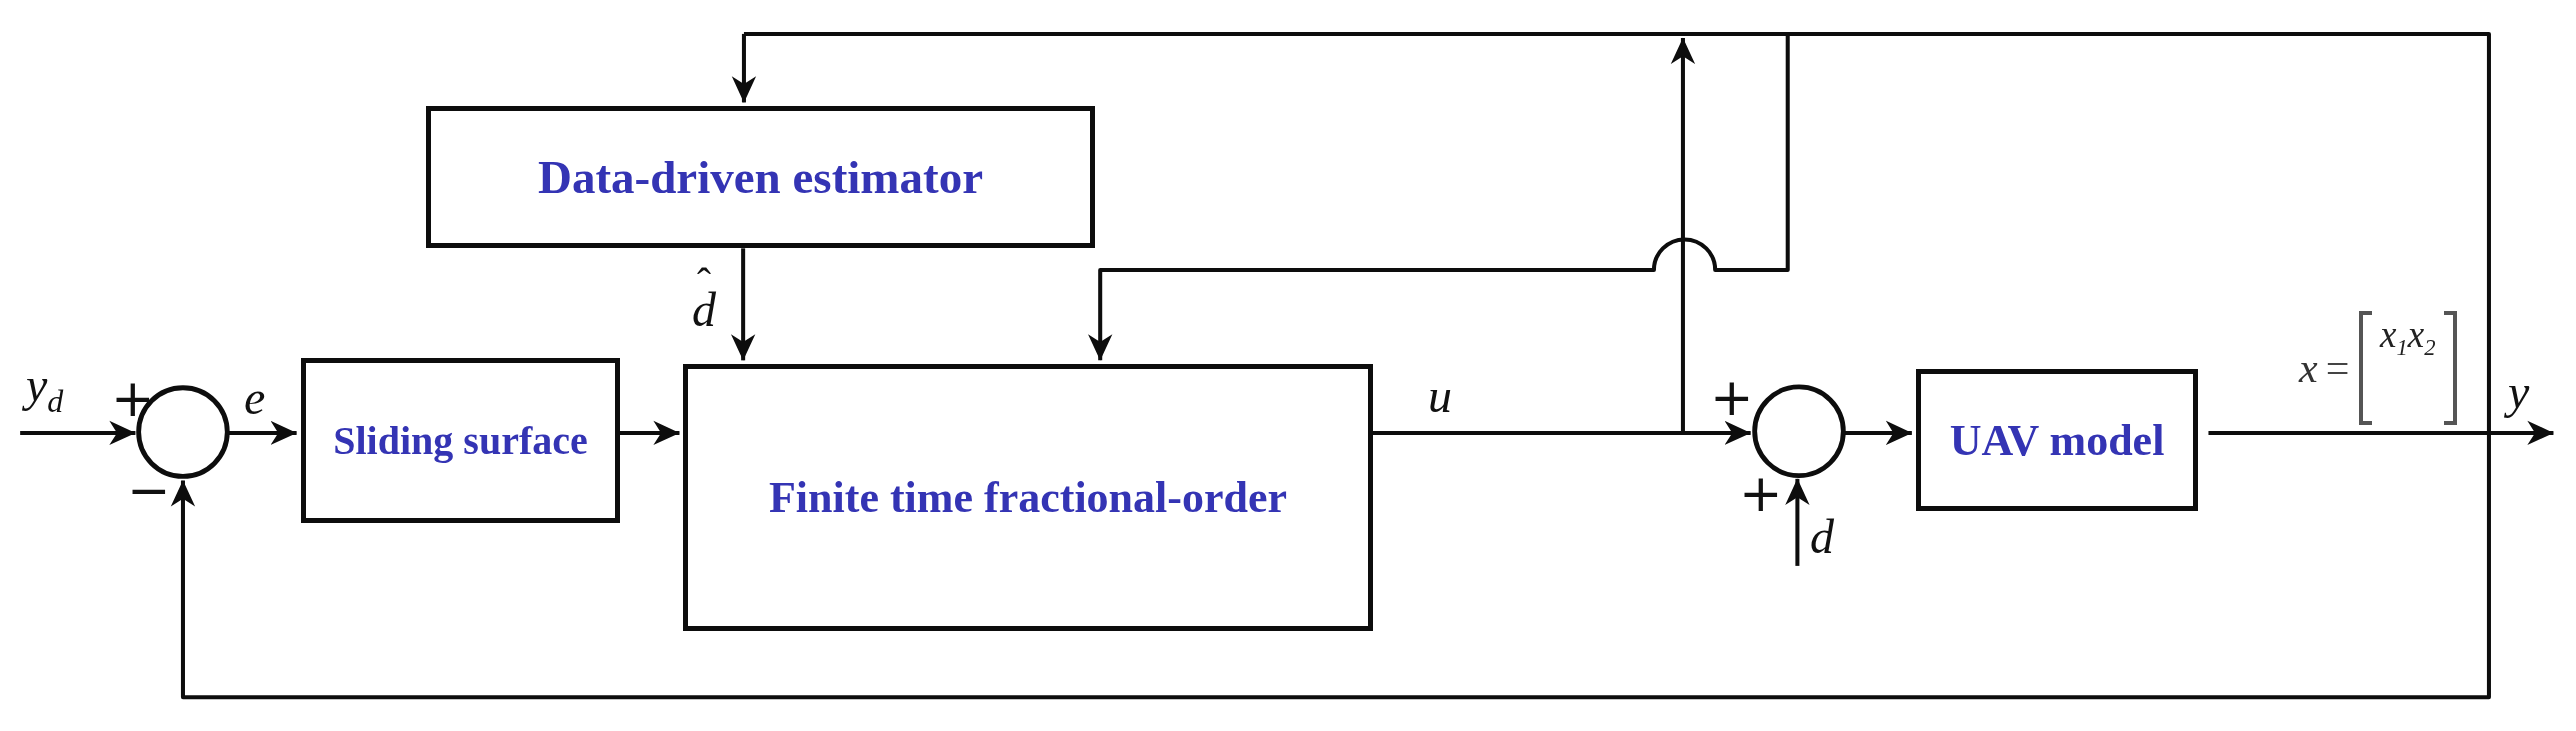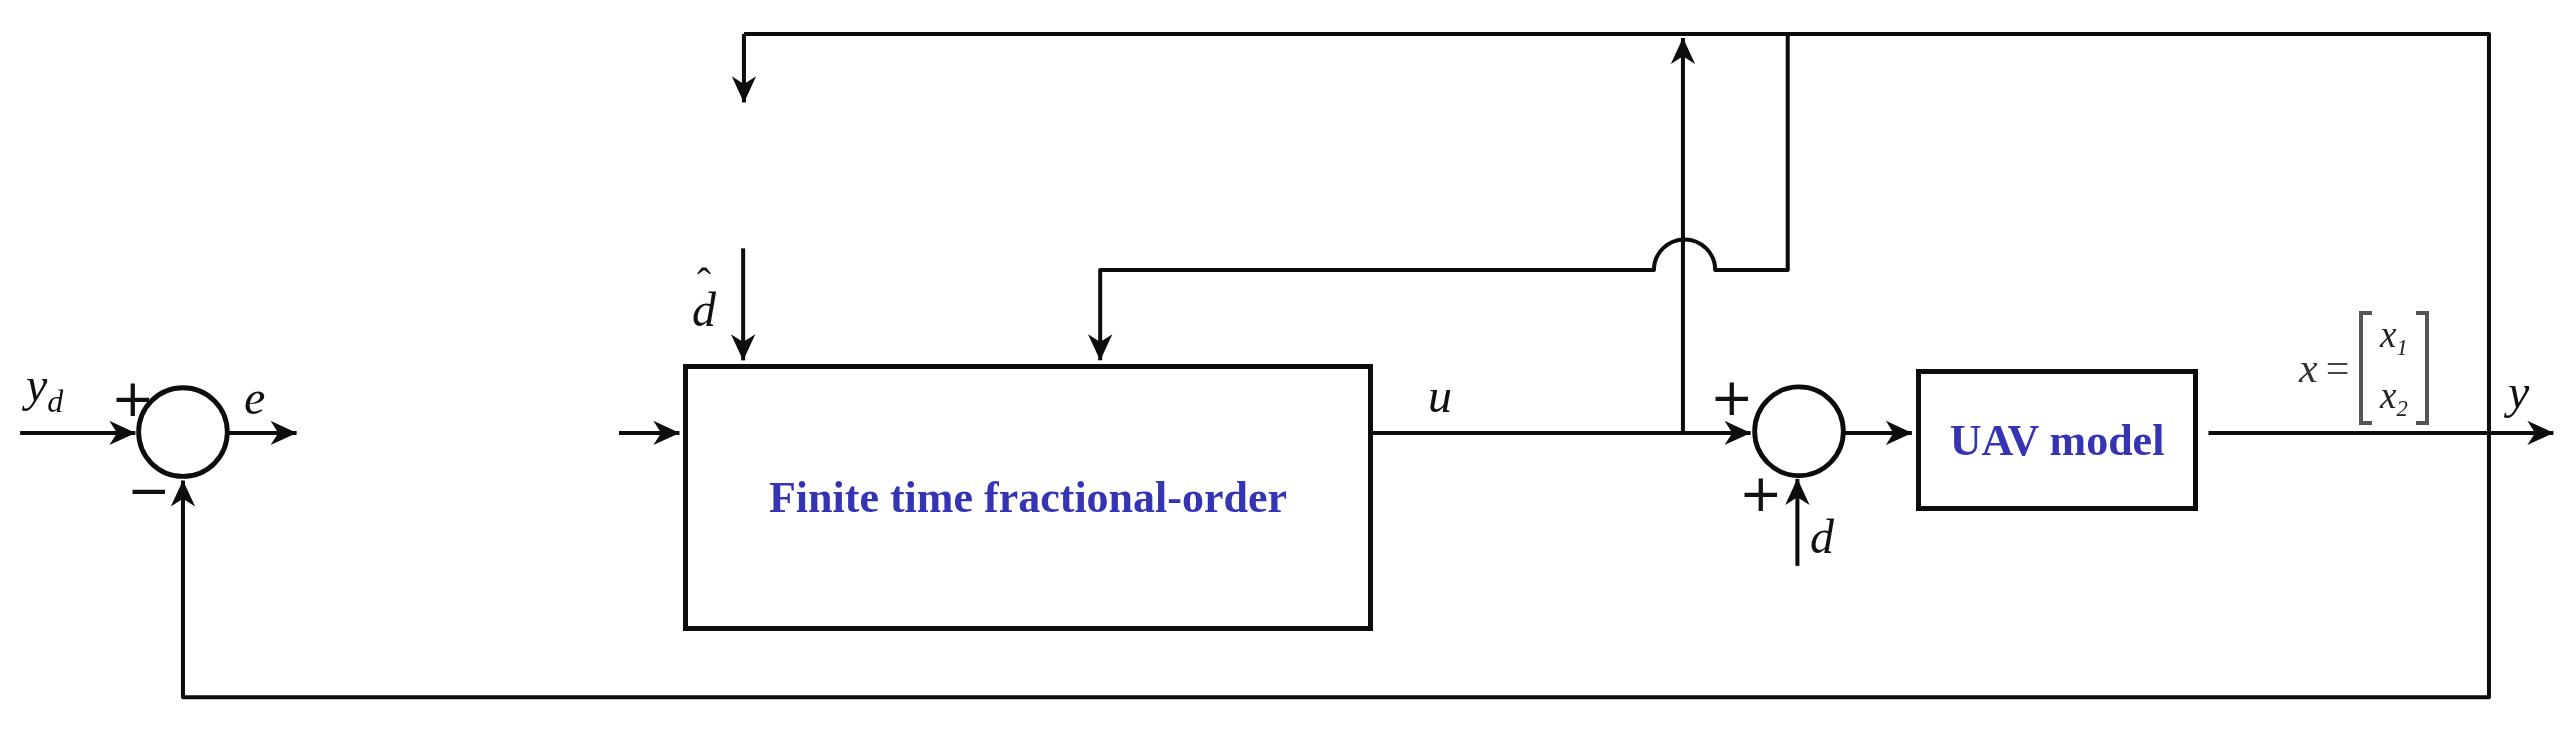--- a/index.html
+++ b/index.html
@@ -29,21 +29,21 @@
   .hat-label{position:absolute;display:flex;flex-direction:column;align-items:center;line-height:1;}
   .hat-label .hat{font-size:42px;color:#111;height:17.7px;overflow:visible;transform:translateY(-6.4px);}
   .hat-label .hat-base{font-size:48px;font-style:italic;color:#111;}
   
   .state{position:absolute;left:2299px;top:311px;display:flex;align-items:center;color:#333;}
   .state .lhs{font-style:italic;font-size:42px;margin-right:8px;}
   .state .eq{font-size:42px;margin-right:9.7px;color:#444;}
   .brk{width:13px;height:114px;box-sizing:border-box;}
   .brk-l{border-left:4px solid #555;border-top:4px solid #555;border-bottom:4px solid #555;}
   .brk-r{border-right:4px solid #555;border-top:4px solid #555;border-bottom:4px solid #555;}
-  .state .col{display:flex;flex-direction:column;justify-content:space-between;height:105px;padding:1.6px 8px;}
+  .state .col{display:flex;flex-direction:row;justify-content:space-between;height:105px;padding:1.6px 8px;}
   .state .row{font-style:italic;font-size:37px;color:#222;line-height:1;}
   .state .row sub{font-size:22.6px;vertical-align:-8px;}
 </style>
 </head>
 <body>
 
 <div class="stage">
 
   <svg class="wires" viewBox="0 0 3196 908" xmlns="http://www.w3.org/2000/svg">
     <defs>
@@ -67,21 +67,27 @@
     <path d="M 2088 537 V 47" stroke="#0d0d0d" stroke-width="5" fill="none" marker-end="url(#arr)"></path>
 
     <path d="M 2218 42 V 335 H 2128 A 38 38 0 0 0 2052 335 H 1365 V 447" stroke="#0d0d0d" stroke-width="5" fill="none" stroke-linejoin="round" marker-end="url(#arr)"></path>
 
     <path d="M 2230 702 V 594" stroke="#0d0d0d" stroke-width="5" fill="none" marker-end="url(#arr)"></path>
 
     <circle cx="227" cy="536" r="55" stroke="#0d0d0d" stroke-width="6" fill="#ffffff"></circle>
     <circle cx="2232" cy="535" r="55" stroke="#0d0d0d" stroke-width="6" fill="#ffffff"></circle>
   </svg>
 
+  <div class="blk blk-estimator">
+    <span>Data-driven estimator</span>
+  </div>
 
+  <div class="blk blk-sliding">
+    <span>Sliding surface</span>
+  </div>
 
   <div class="blk blk-controller">
     <span>
       <span>Finite time fractional-order</span><br>
     </span>
   </div>
 
   <div class="blk blk-uav">
     <span>UAV model</span>
   </div>

